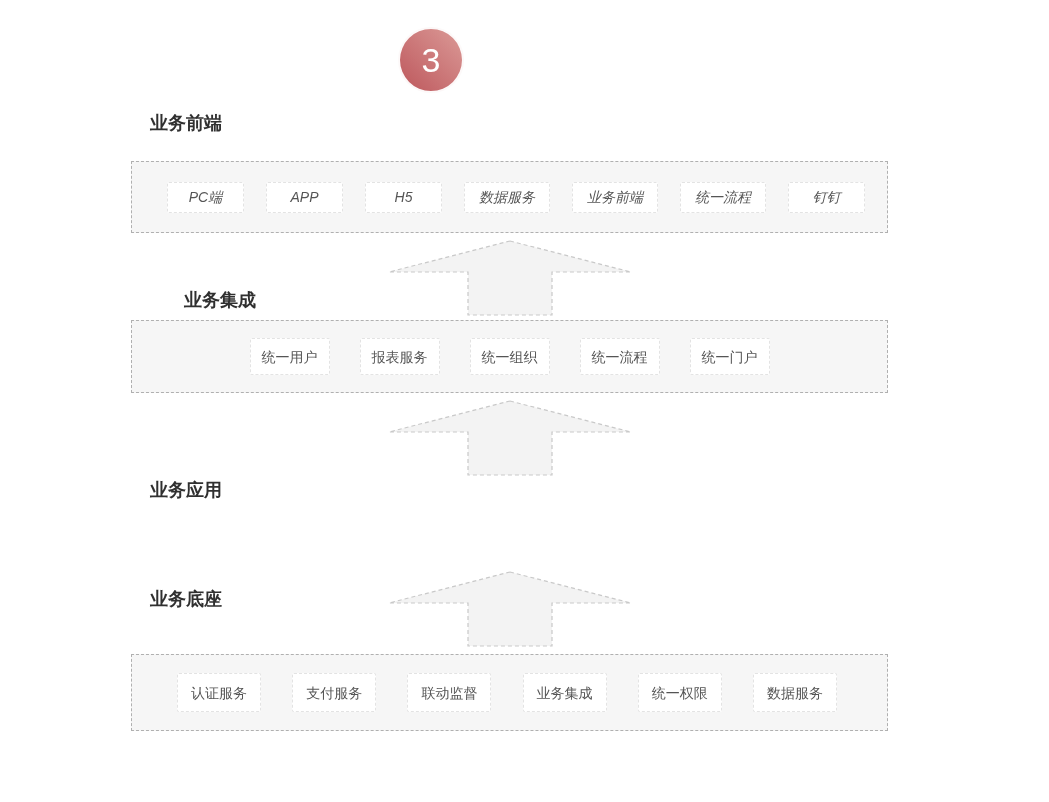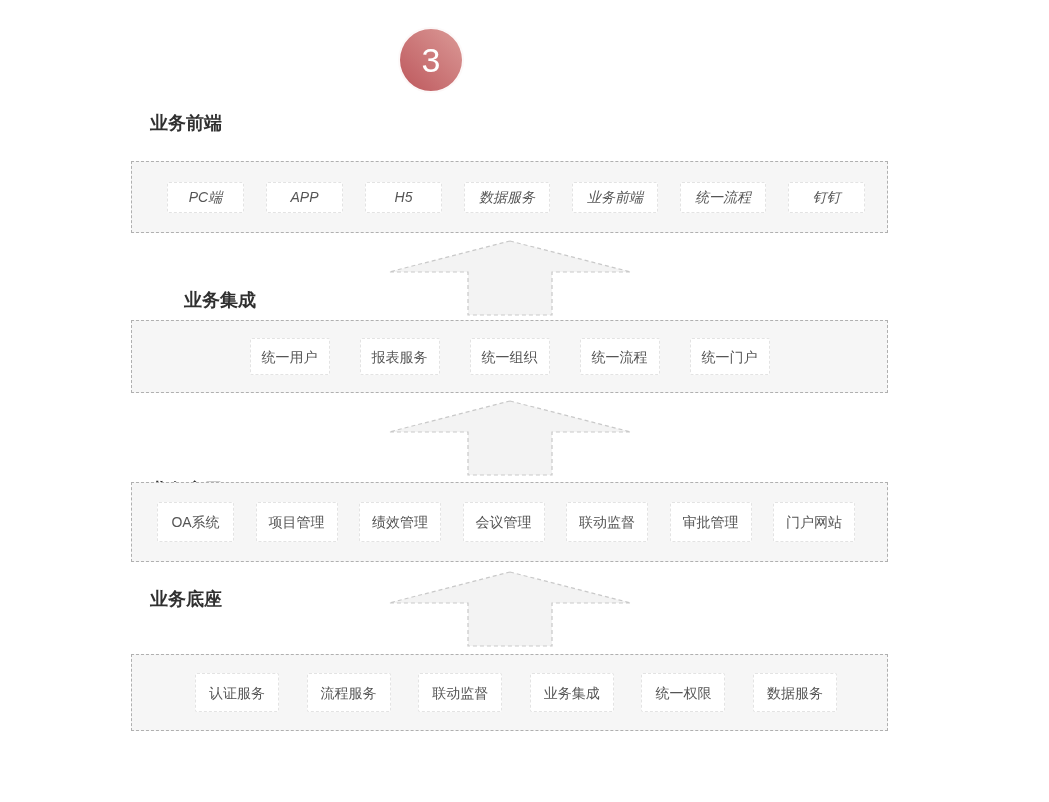--- a/index.html
+++ b/index.html
@@ -56,21 +56,21 @@
     color: var(--item-text, #555555);
     font-size: 14px; line-height: 1;
     display: flex; align-items: center; justify-content: center;
     white-space: nowrap; border-radius: 2px;
   }
 
   
   .t1 { top: 112px; }  .b1 { top: 161px; height: 72px; padding: 0 22px 0 35px; justify-content: space-between; }
   .t2 { top: 289px; margin-left: 34px; }  .b2 { top: 320px; height: 73px; justify-content: center; gap: 30px; }
   .t3 { top: 451px; margin-top: 28px; }  .b3 { top: 482px; height: 80px; padding: 0 32px 0 25px; justify-content: space-between; }
-  .t4 { top: 588px; }  .b4 { top: 654px; height: 77px; padding: 0 50px 0 63px; justify-content: space-between; align-items: center; }
+  .t4 { top: 588px; }  .b4 { top: 654px; height: 77px; padding: 0 50px 0 45px; justify-content: space-between; align-items: center; }
 
   .b1 .layer-item { height: 31px; padding: 0 14px; min-width: 77px; font-style: italic; }
   .b2 .layer-item { height: 37px; padding: 0 11px; min-width: 77px; }
   .b3 .layer-item { height: 40px; padding: 0 12px; min-width: 77px; }
   .b4 .layer-item { height: 39px; padding: 0 13px; min-width: 80px; }
 
   
   .up-arrow { position: absolute; left: 388px; width: 244px; height: 76px; }
   .a1 { top: 240px; } .a2 { top: 400px; } .a3 { top: 571px; }
   .up-arrow polygon {
@@ -113,37 +113,28 @@
       <div class="layer-item">统一组织</div>
       <div class="layer-item">统一流程</div>
       <div class="layer-item">统一门户</div>
     </div>
 
   <svg class="up-arrow a2" viewBox="0 0 244 76" aria-hidden="true">
     <polygon points="122,1 243,32 164,32 164,75 80,75 80,32 1,32"></polygon>
   </svg>
 
   <h2 class="layer-title t3">业务应用</h2>
-  <div class="layer-box b3">
-      <div class="layer-item">OA系统</div>
-      <div class="layer-item">项目管理</div>
-      <div class="layer-item">绩效管理</div>
-      <div class="layer-item">会议管理</div>
-      <div class="layer-item">联动监督</div>
-      <div class="layer-item">审批管理</div>
-      <div class="layer-item">门户网站</div>
-    </div>
 
   <svg class="up-arrow a3" viewBox="0 0 244 76" aria-hidden="true">
     <polygon points="122,1 243,32 164,32 164,75 80,75 80,32 1,32"></polygon>
   </svg>
 
   <h2 class="layer-title t4">业务底座</h2>
   <div class="layer-box b4">
       <div class="layer-item">认证服务</div>
-      <div class="layer-item">流程服务</div>
+      <div class="layer-item">支付服务</div>
       <div class="layer-item">联动监督</div>
       <div class="layer-item">业务集成</div>
       <div class="layer-item">统一权限</div>
       <div class="layer-item">数据服务</div>
     </div>
 
 </div>
 
 </body></html>

